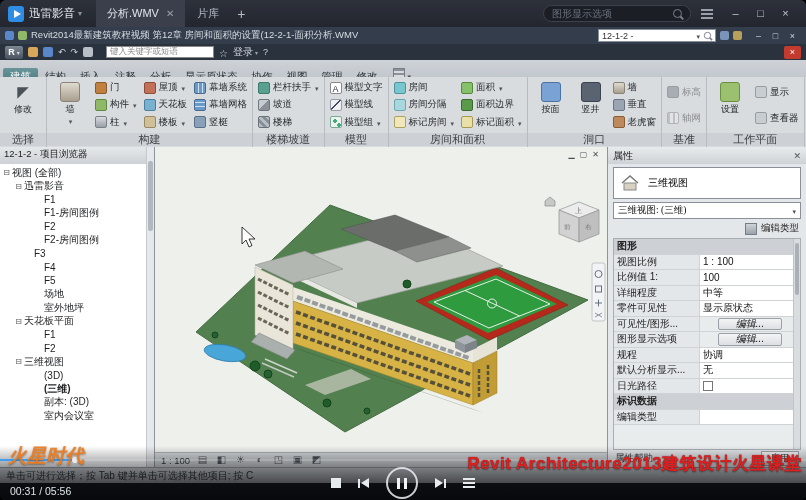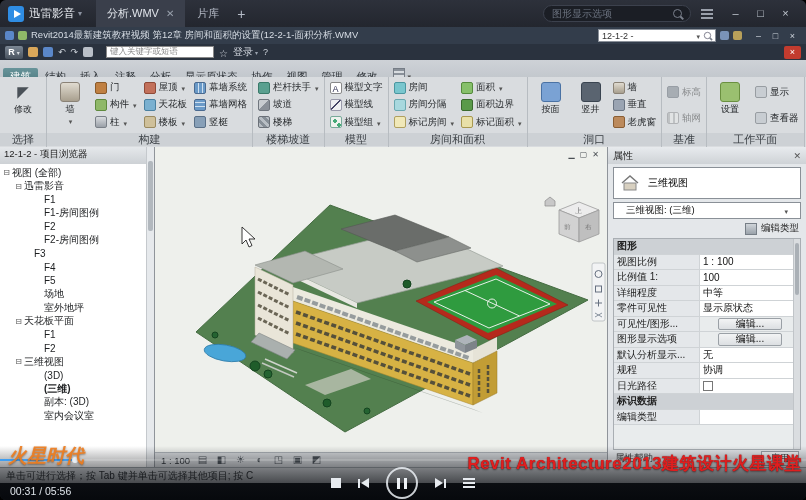--- a/index.html
+++ b/index.html
@@ -122,33 +122,33 @@
            display:flex;align-items:center;gap:6px;padding:0 6px;font-size:9.5px;color:#2e3338;box-sizing:border-box;}
   .vic{width:13px;text-align:center;font-size:10px;color:#4a5157;line-height:14px;}
   
   #props{position:absolute;left:607px;top:147px;width:199px;height:320px;background:#e4e7ea;border-left:1px solid #8f949a;
          box-sizing:border-box;display:flex;flex-direction:column;font-size:10px;}
   .phead{height:15px;background:linear-gradient(#e8ebee,#ced2d6);padding:1px 5px;color:#222;display:flex;align-items:center;flex:none;gap:36px;}
   .phead .x{margin-left:auto;font-size:9px;color:#555;}
   .typesel{margin:3px 5px 3px 5px;background:#fff;border:1px solid #8a9097;height:30px;display:flex;align-items:center;
            gap:7px;padding:0 5px;flex:none;}
   .typecombo{margin:0 5px;background:#fff;border:1px solid #8a9097;height:15px;display:flex;align-items:center;
-             font-size:9.5px;padding:0 12px;flex:none;color:#111;}
+             font-size:9.5px;padding:0 4px;flex:none;color:#111;font-family:Liberation Serif, serif;}
   .typecombo .car{margin-left:auto;}
   .edittype{display:flex;justify-content:flex-end;align-items:center;gap:4px;padding:3px 7px;font-size:9.5px;color:#222;flex:none;}
   .etic{width:10px;height:10px;background:linear-gradient(#cfd4d9,#9aa2aa);border:1px solid #767e86;}
   .ptable{flex:1;margin:0 5px;background:#e9eced;border:1px solid #a9aeb3;overflow:hidden;position:relative;}
   .prow{display:flex;height:15.5px;border-bottom:1px solid #cfd3d6;align-items:stretch;box-sizing:border-box;}
   .plab{width:86px;padding:1px 3px;color:#222;background:#e4e7ea;border-right:1px solid #cfd3d6;white-space:nowrap;
         overflow:hidden;display:flex;align-items:center;flex:none;box-sizing:border-box;}
   .pval{flex:1;background:#fff;padding:1px 3px;display:flex;align-items:center;white-space:nowrap;overflow:hidden;color:#111;}
   .prow.sec{background:#cdd1d5;font-weight:bold;}
   .prow.sec .plab{background:transparent;border-right:none;width:auto;}
   .prow.vbtn .pval{background:linear-gradient(#f3f4f5,#dcdfe2);border:1px solid #9aa0a6;margin:1px 18px;
-                   justify-content:center;border-radius:2px;}
+                   justify-content:center;border-radius:2px;font-style:italic;}
   .prow.vchk .pval::before{content:"";width:8px;height:8px;border:1px solid #777;background:#fff;display:block;}
   .pfoot{height:17px;display:flex;align-items:center;justify-content:space-between;padding:0 7px;font-size:9.5px;
          color:#333;flex:none;}
   .apply{border:1px solid #9aa0a6;background:linear-gradient(#f4f5f6,#dcdfe2);padding:0 9px;font-size:9px;line-height:13px;}
   .pscroll{position:absolute;right:0;top:0;width:6px;height:100%;background:#dadde0;border-left:1px solid #c0c4c8;}
   .pscroll i{display:block;width:4px;height:52px;margin:4px auto 0;background:#aab0b6;border-radius:2px;}
   
   #statusbar{position:absolute;left:0;top:467px;width:806px;height:16px;background:#d3d6d9;border-top:1px solid #9aa0a5;
              font-size:10px;color:#2b2e31;display:flex;align-items:center;padding:0 6px;box-sizing:border-box;}
   #fillbottom{position:absolute;left:0;top:483px;width:806px;height:17px;background:#14171c;}
@@ -690,26 +690,26 @@
         </div>
           <div class="prow vbtn">
           <div class="plab">可见性/图形...</div>
           <div class="pval">编辑...</div>
         </div>
           <div class="prow vbtn">
           <div class="plab">图形显示选项</div>
           <div class="pval">编辑...</div>
         </div>
           <div class="prow vbox">
+          <div class="plab">规程</div>
+          <div class="pval">协调</div>
+        </div>
+          <div class="prow vbox">
           <div class="plab">默认分析显示...</div>
           <div class="pval">无</div>
-        </div>
-          <div class="prow vbox">
-          <div class="plab">规程</div>
-          <div class="pval">协调</div>
         </div>
           <div class="prow vchk">
           <div class="plab">日光路径</div>
           <div class="pval"></div>
         </div>
           <div class="prow sec">
           <div class="plab">标识数据</div>
 
         </div>
           <div class="prow vbox">

